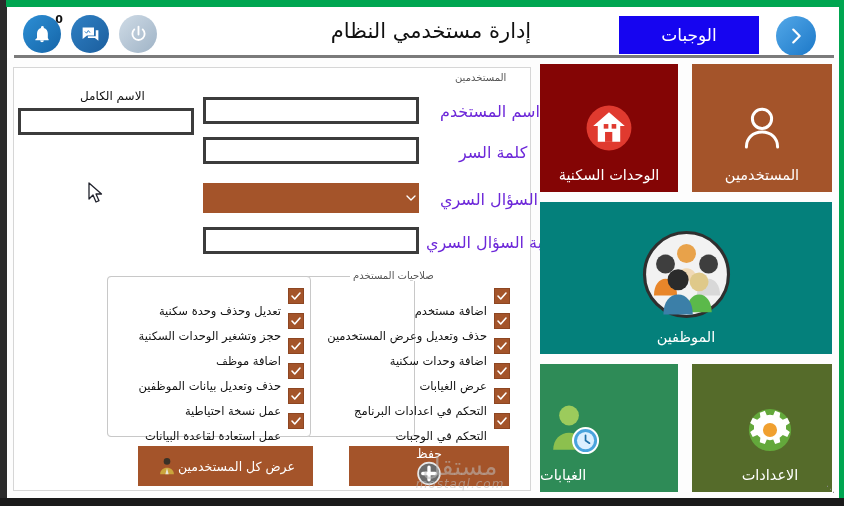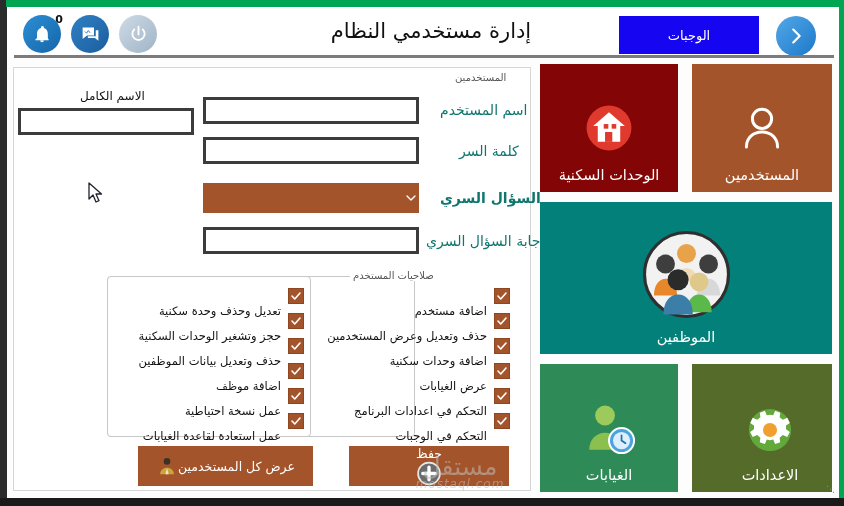--- a/index.html
+++ b/index.html
@@ -60,21 +60,21 @@
   .app-title {
     position: absolute; top: 12px; left: 0; right: 0;
     text-align: center; font-size: 21px; color: #111;
     font-family: "DejaVu Sans", sans-serif;
     margin-left: 16px;
   }
   .meals-btn {
     position: absolute; top: 9px; left: 612px;
     width: 140px; height: 38px;
     background: #1605f0; color: #fff;
-    border: none; font-size: 13px; cursor: pointer;
+    border: none; font-size: 17px; cursor: pointer;
     display: flex; align-items: center; justify-content: center;
   }
   .arrow-btn {
     position: absolute; top: 9px; left: 769px;
     width: 40px; height: 40px; border-radius: 50%;
     background: linear-gradient(135deg,#53a8e8 0%,#1c78c8 100%);
     display: flex; align-items: center; justify-content: center;
     cursor: pointer;
   }
 
@@ -92,32 +92,32 @@
     position: absolute; top: 89px; left: 80px;
     font-size: 12px; color: #111;
   }
   .fullname-input {
     position: absolute; top: 108px; left: 18px;
     width: 176px; height: 27px;
     border: 3px solid #3c3c3c; background: #fff;
     font-size: 12px; padding: 0 5px; direction: rtl;
   }
   .field-label {
-    position: absolute; font-size: 14px; color: #0f766e; text-align: right;
+    position: absolute; font-size: 16px; color: #6d28d9; text-align: right;
   }
   .field-input {
     position: absolute; left: 203px; width: 216px; height: 27px;
     border: 3px solid #3c3c3c; background: #fff;
     font-size: 12px; padding: 0 6px; direction: rtl; outline: none;
   }
   .lbl-username { top: 102px; left: 440px; }
   .inp-username { top: 97px; }
   .lbl-password { top: 143px; left: 448px; margin-left: 11px; }
   .inp-password { top: 137px; }
-  .lbl-secq     { top: 190px; left: 440px; font-weight: bold; }
+  .lbl-secq     { top: 190px; left: 440px; }
   .lbl-secans   { top: 233px; left: 426px; }
   .inp-secans   { top: 227px; }
   .secq-select {
     position: absolute; top: 183px; left: 203px;
     width: 216px; height: 30px;
     background: #a4542a; border: none; cursor: pointer;
     display: flex; align-items: center; padding-left: 12px;
   }
 
   
@@ -178,21 +178,21 @@
   .tile {
     position: absolute; cursor: pointer;
     display: flex; flex-direction: column;
     align-items: center; justify-content: flex-end;
     color: #fff; overflow: hidden;
   }
   .tile-label { font-size: 14.5px; margin-bottom: 9px; }
   .t-housing  { top: 0;   left: 0;    width: 138px; height: 128px; background: #840505; }
   .t-users    { top: 0;   left: 152px; width: 140px; height: 128px; background: #a4542a; }
   .t-staff    { top: 138px; left: 0;  width: 292px; height: 152px; background: #04807b; }
-  .t-absence  { top: 300px; left: 0;  width: 138px; height: 128px; background: #2e8b57; }
+  .t-absence  { top: 300px; left: 0;  width: 138px; height: 128px; background: #2e8b57; align-items: flex-end; }
   .t-settings { top: 300px; left: 152px; width: 140px; height: 128px; background: #556b2a; padding-left: 16px; }
 
   .cursor-arrow { position: absolute; top: 182px; left: 88px; pointer-events: none; }
   .scroll-dots { position: absolute; bottom: 12px; right: 8px; color: #888; font-size: 9px; letter-spacing:1px;}
 </style>
 </head>
 <body>
 
 <div class="app">
 
@@ -329,45 +329,45 @@
           </svg>
         </span>
         <span class="perm-text">حجز وتشغير الوحدات السكنية</span>
       </div>
       <div class="perm-row">
         <span class="chk">
           <svg viewBox="0 0 24 24" fill="none" stroke="#ffffff" stroke-width="3.2" stroke-linecap="round" stroke-linejoin="round">
             <polyline points="4 12 9.5 18 20 6"></polyline>
           </svg>
         </span>
+        <span class="perm-text">اضافة موظف</span>
+      </div>
+      <div class="perm-row">
+        <span class="chk">
+          <svg viewBox="0 0 24 24" fill="none" stroke="#ffffff" stroke-width="3.2" stroke-linecap="round" stroke-linejoin="round">
+            <polyline points="4 12 9.5 18 20 6"></polyline>
+          </svg>
+        </span>
         <span class="perm-text">حذف وتعديل بيانات الموظفين</span>
       </div>
       <div class="perm-row">
         <span class="chk">
           <svg viewBox="0 0 24 24" fill="none" stroke="#ffffff" stroke-width="3.2" stroke-linecap="round" stroke-linejoin="round">
             <polyline points="4 12 9.5 18 20 6"></polyline>
           </svg>
         </span>
-        <span class="perm-text">اضافة موظف</span>
-      </div>
-      <div class="perm-row">
-        <span class="chk">
-          <svg viewBox="0 0 24 24" fill="none" stroke="#ffffff" stroke-width="3.2" stroke-linecap="round" stroke-linejoin="round">
-            <polyline points="4 12 9.5 18 20 6"></polyline>
-          </svg>
-        </span>
         <span class="perm-text">عمل نسخة احتياطية</span>
       </div>
       <div class="perm-row">
         <span class="chk">
           <svg viewBox="0 0 24 24" fill="none" stroke="#ffffff" stroke-width="3.2" stroke-linecap="round" stroke-linejoin="round">
             <polyline points="4 12 9.5 18 20 6"></polyline>
           </svg>
         </span>
-        <span class="perm-text">عمل استعادة لقاعدة الغيابات</span>
+        <span class="perm-text">عمل استعادة لقاعدة البيانات</span>
       </div>
     </div>
 
   <div class="act-btn btn-showall">
     <span>عرض كل المستخدمين</span>
     <svg viewBox="0 0 24 24" width="22" height="22">
       <circle cx="12" cy="7" r="3.6" fill="#3a3227"></circle>
       <path d="M4.5 21c0-4.2 3.4-7 7.5-7s7.5 2.8 7.5 7z" fill="#caa53c"></path>
       <path d="M12 14.2l-1.8 6.8h3.6z" fill="#e8e4d8"></path>
     </svg>

